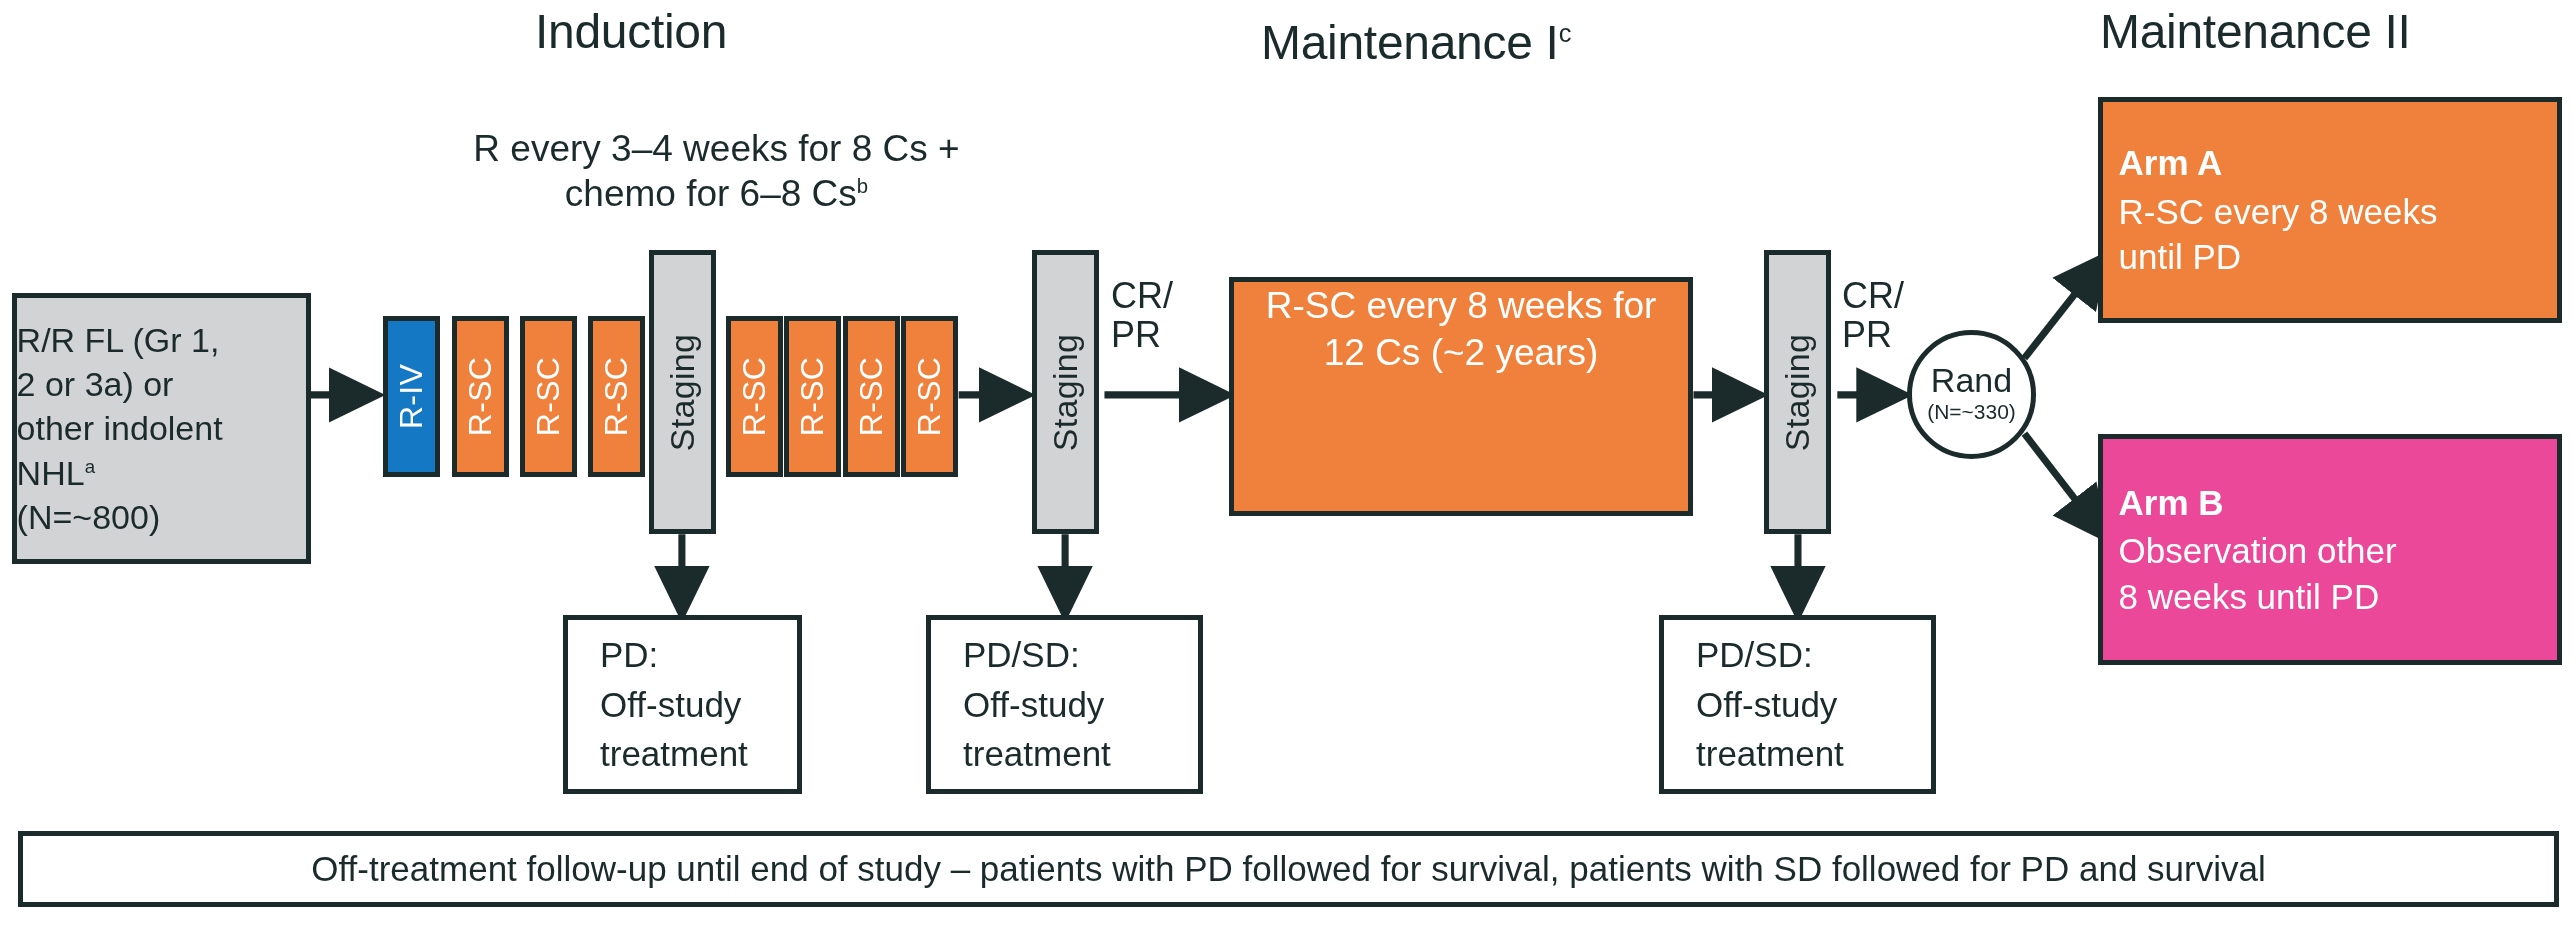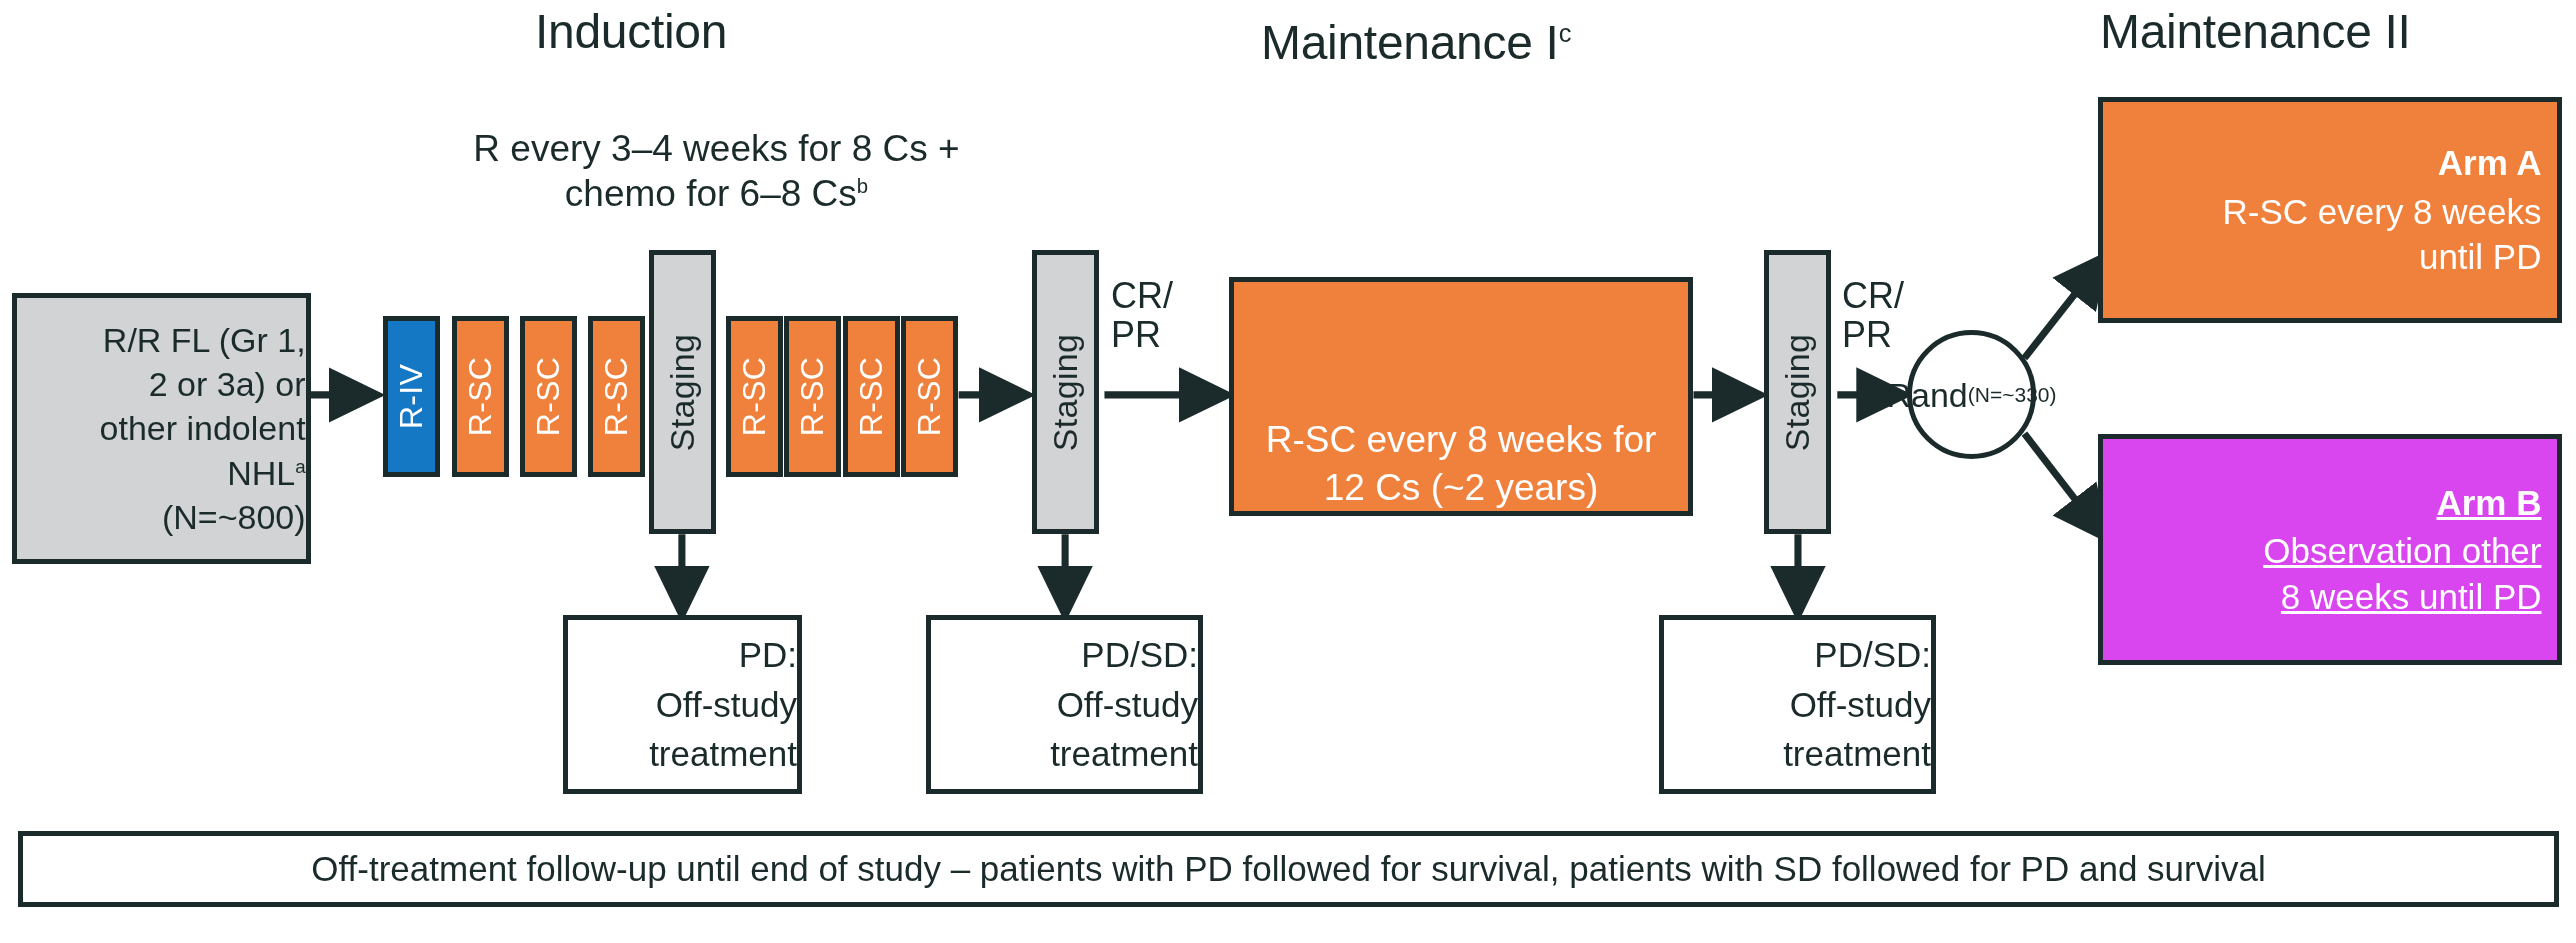--- a/index.html
+++ b/index.html
@@ -31,21 +31,21 @@
     color: #1b2b2b;
     white-space: nowrap;
   }
   .induction-caption sup { font-size: 0.55em; vertical-align: super; }
 
   
   .box {
     position: absolute;
     border: 5.8px solid #1b2b2b;
     display: flex;
-    align-items: flex-end;
+    align-items: flex-start;
     justify-content: center;
     text-align: center;
   }
   .box-entry {
     background: #d2d3d5;
     font-size: 34px;
     line-height: 1.30;
     flex-direction: column;
   }
   .box-entry sup { font-size: 0.55em; vertical-align: super; }
@@ -60,21 +60,21 @@
 
   .box-arm {
     flex-direction: column;
     color: #ffffff;
     font-size: 35px;
     line-height: 1.30;
     padding: 0 15.5px;
   }
   .box-arm .arm-title { font-weight: bold; font-size: 35px; margin-bottom: 2.6px; }
   .arm-a { background: #f0813c; }
-  .arm-b { background: #d946ef; text-decoration: underline; }
+  .arm-b { background: #ec4899; }
 
   .box-off {
     background: #ffffff;
     font-size: 35px;
     line-height: 1.42;
     flex-direction: column;
     border-width: 5.2px;
     padding-left: 32px;
   }
 
@@ -112,21 +112,21 @@
   .vbar-stg  { background: #d2d3d5; }
   .vbar-stg  span { color: #1b2b2b; font-size: 34px; }
 
   
   .rand-circle {
     position: absolute;
     border: 5.8px solid #1b2b2b;
     border-radius: 50%;
     background: #ffffff;
     display: flex;
-    flex-direction: row;
+    flex-direction: column;
     align-items: center;
     justify-content: center;
   }
   .rand-circle .rand-label { font-size: 34px; line-height: 1; }
   .rand-circle .rand-n { font-size: 21px; line-height: 1.25; margin-top: 1.9px; }
 
   
   .crpr {
     position: absolute;
     font-size: 36px;

